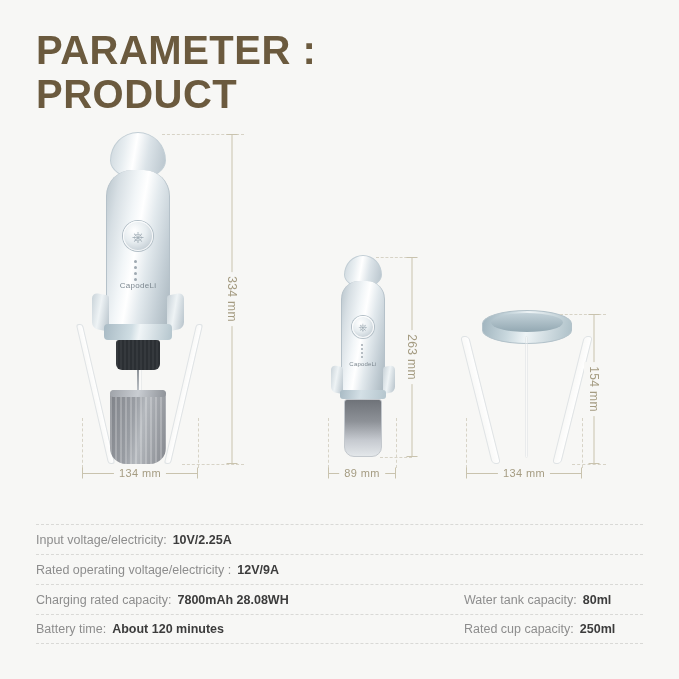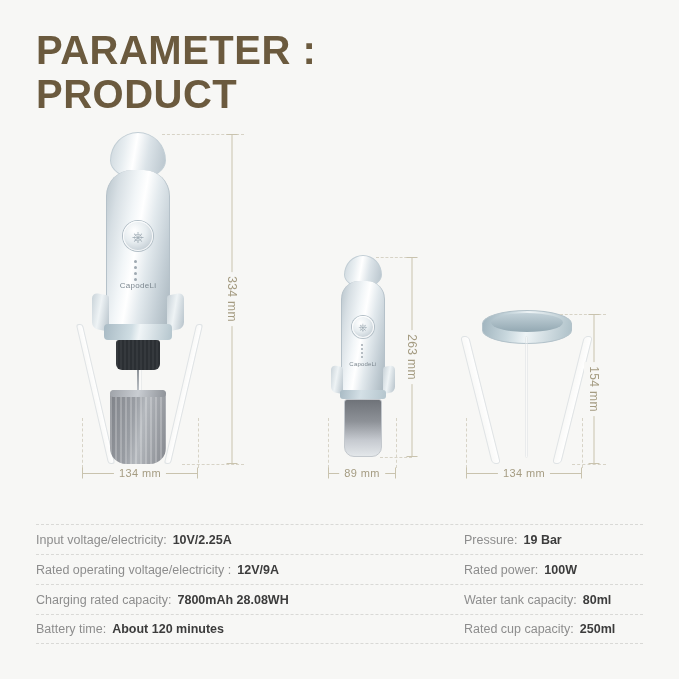--- a/index.html
+++ b/index.html
@@ -318,35 +318,27 @@
   </div>
 </div>
 
 <div id="spec-table">
 
   <div class="spec-row">
     <div class="spec-cell left">
       <span class="spec-label">Input voltage/electricity:</span>
       <span class="spec-value">10V/2.25A</span>
     </div>
-    <div class="spec-cell right">
-      <span class="spec-label">Pressure:</span>
-      <span class="spec-value">19 Bar</span>
-    </div>
   </div>
 
   <div class="spec-row">
     <div class="spec-cell left">
       <span class="spec-label">Rated operating voltage/electricity :</span>
       <span class="spec-value">12V/9A</span>
     </div>
-    <div class="spec-cell right">
-      <span class="spec-label">Rated power:</span>
-      <span class="spec-value">100W</span>
-    </div>
   </div>
 
   <div class="spec-row">
     <div class="spec-cell left">
       <span class="spec-label">Charging rated capacity:</span>
       <span class="spec-value">7800mAh  28.08WH</span>
     </div>
     <div class="spec-cell right">
       <span class="spec-label">Water tank capacity:</span>
       <span class="spec-value">80ml</span>

